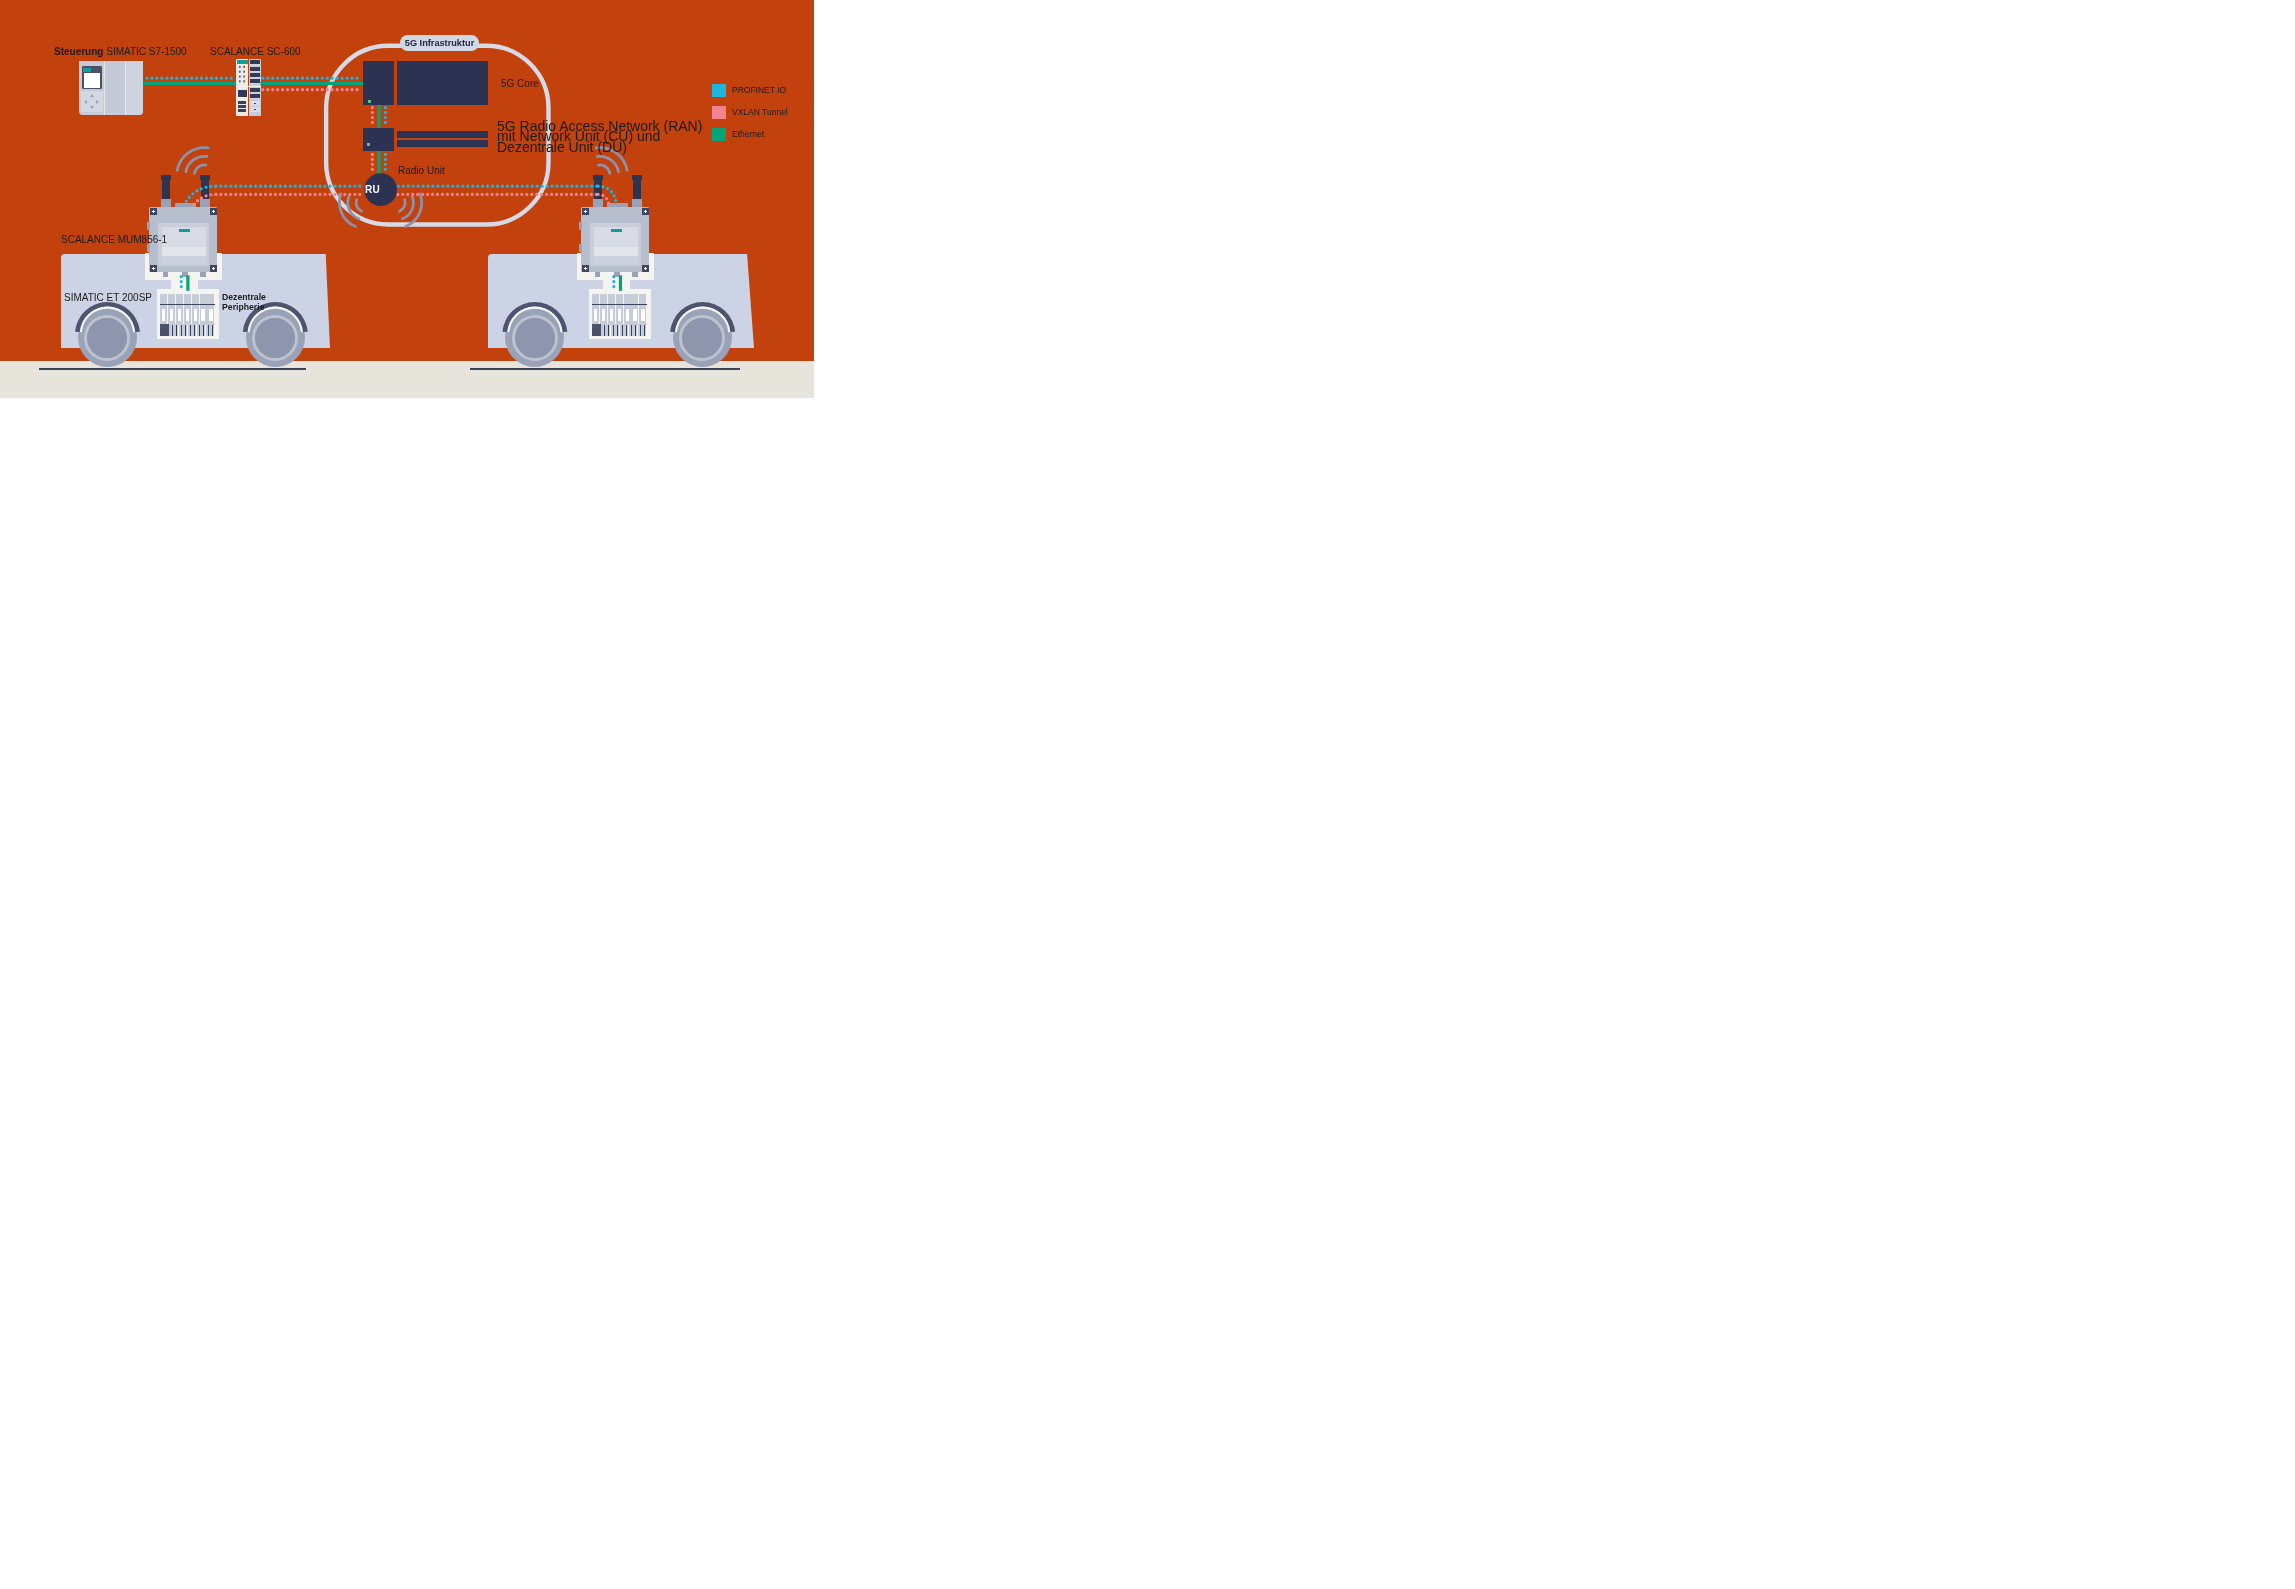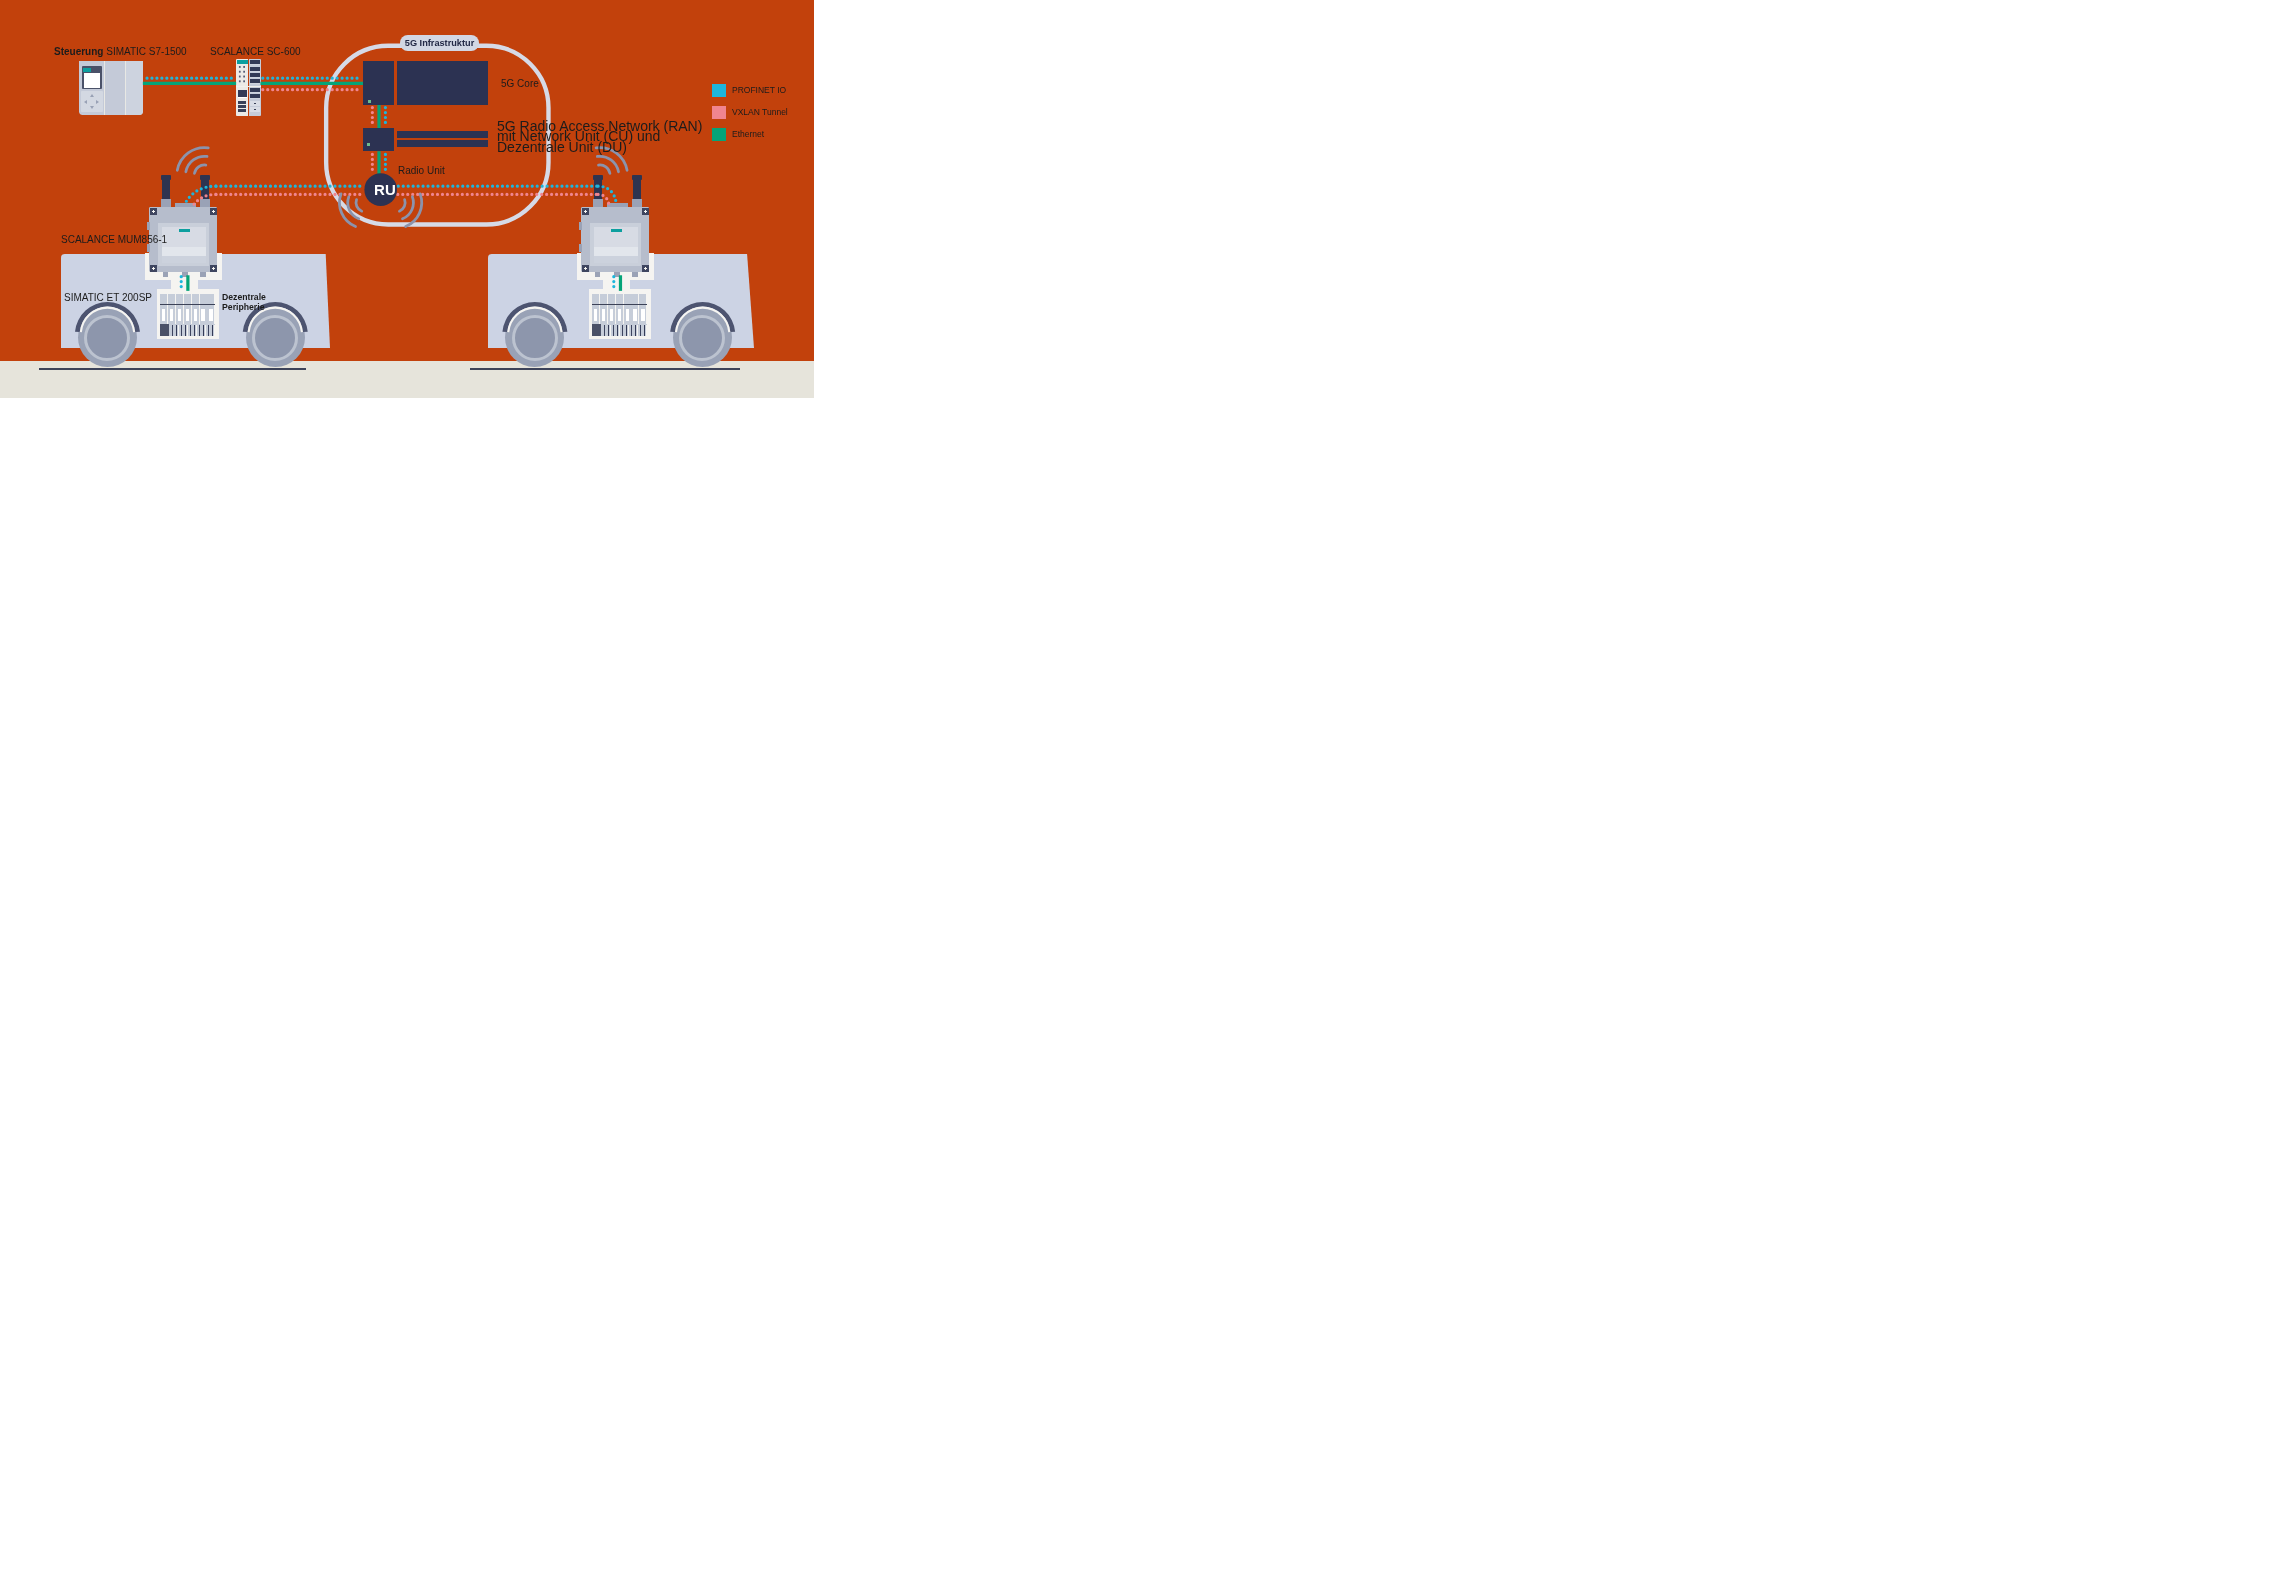--- a/index.html
+++ b/index.html
@@ -103,22 +103,22 @@
   .lbl-sc600{left:210px;top:47px;}
   .lbl-core{left:501px;top:79px;}
   .lbl-ran{left:497px;top:121px;font-size:14px;line-height:10.4px;white-space:nowrap;}
   .lbl-radio{left:398px;top:166px;}
   .lbl-mum{left:61px;top:235px;width:90px;text-align:left;}
   .lbl-et{left:64px;top:293px;width:86px;text-align:right;}
   .lbl-dez{left:222px;top:292px;font-weight:bold;line-height:10px;font-size:8.7px;white-space:nowrap;}
   .pill{left:400px;top:35px;width:79px;height:15.6px;background:#d2d7e4;border-radius:7.8px;
         display:flex;align-items:center;justify-content:center;font-size:9.2px;font-weight:bold;color:#232946;
         white-space:nowrap;}
-  .ru-label{left:365px;top:183px;width:31px;height:13.8px;text-align:right;color:#fff;
-            font-size:15px;font-weight:bold;letter-spacing:0.2px;line-height:13.8px;}
+  .ru-label{left:365px;top:183px;width:31px;height:13.8px;text-align:left;color:#fff;
+            font-size:10px;font-weight:bold;letter-spacing:0.2px;line-height:13.8px;}
   .legend-row{left:712px;height:13.3px;}
   .legend-swatch{left:0;top:0;width:13.8px;height:13.3px;}
   .legend-text{left:20px;top:0;line-height:13.3px;font-size:8.5px;white-space:nowrap;}
 </style>
 </head>
 <body>
 
 <div id="stage">
 
   <div class="ground"></div>

